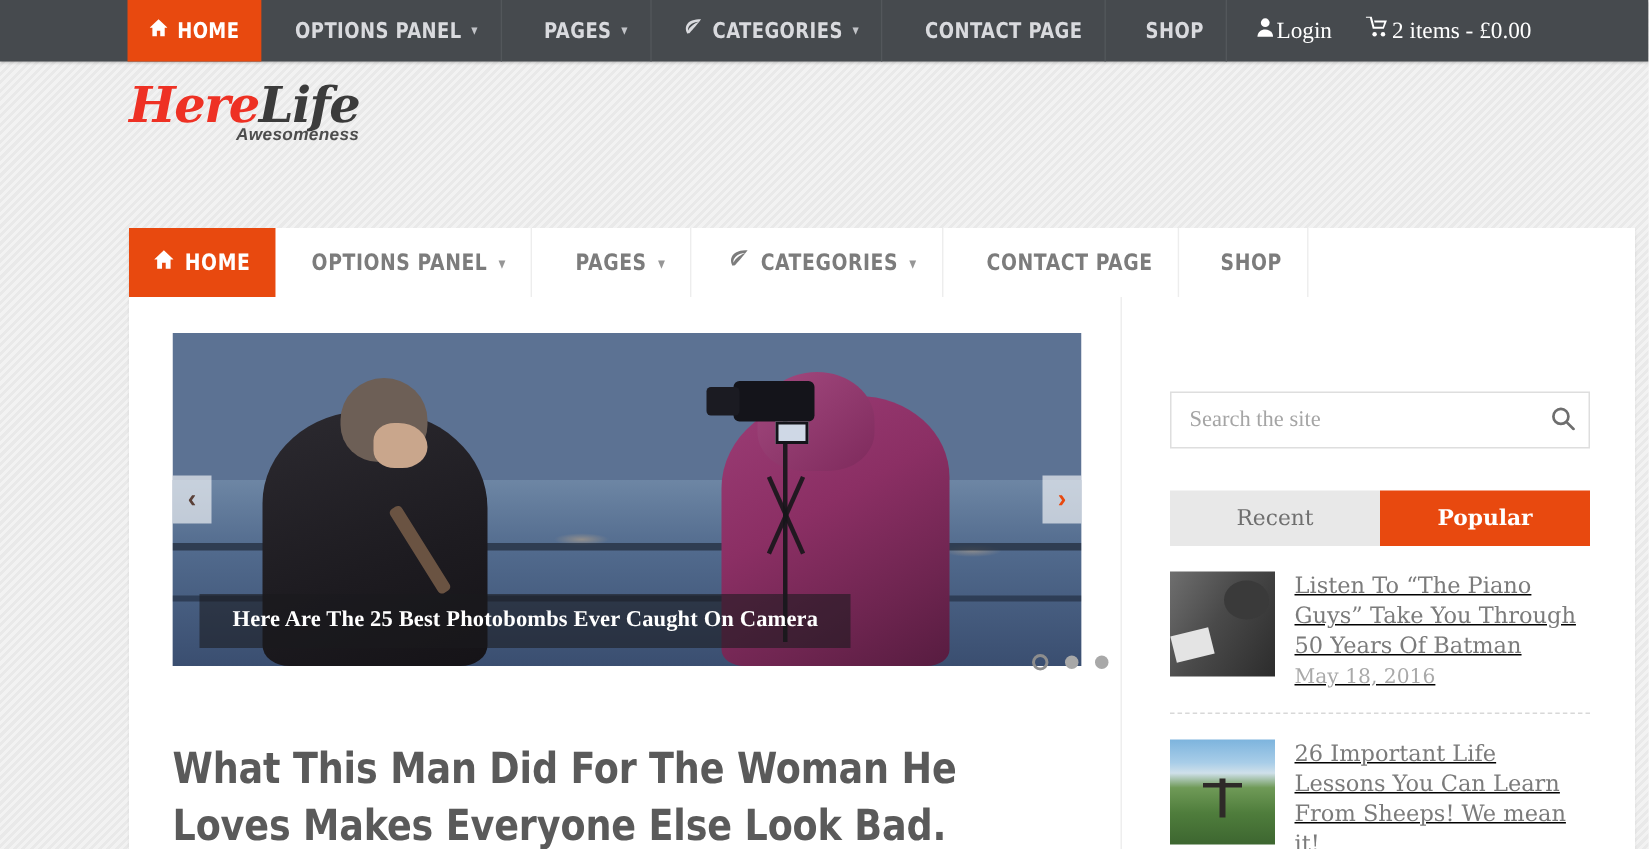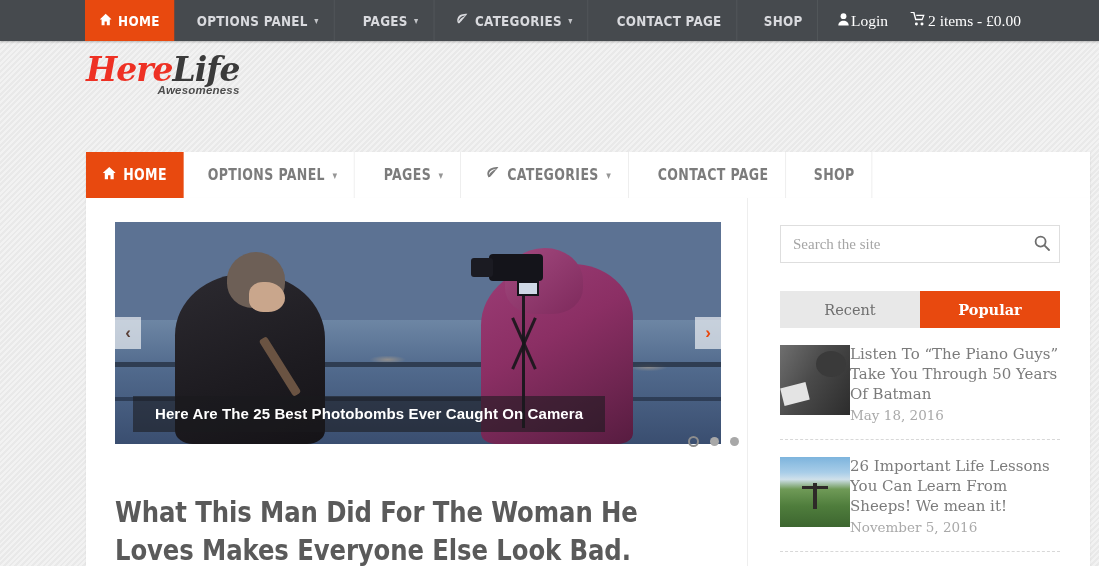--- a/index.html
+++ b/index.html
@@ -340,21 +340,21 @@
     background: #cfd8e6;
     border: 2px solid #14141a;
   }
   .slide-caption {
     position: absolute;
     left: 18px;
     bottom: 12px;
     padding: 9px 22px 10px;
     background: rgba(25,25,30,.58);
     color: #ffffff;
-    font-family: Liberation Sans, sans-serif;
+    font-family: Liberation Serif, serif;
     font-size: 15px;
     font-weight: bold;
     letter-spacing: .1px;
     white-space: nowrap;
   }
   .slider-arrow {
     position: absolute;
     top: 50%;
     transform: translateY(-50%);
     width: 26px;
@@ -406,20 +406,21 @@
   }
 
   
   .search-wrap {
     position: relative;
     height: 38px;
     border: 1px solid #dedede;
     background: #fff;
     display: flex;
     align-items: center;
+    margin-top: 36px;
   }
   .search-input {
     flex: 1;
     border: none;
     outline: none;
     padding: 0 12px;
     font-family: "Liberation Serif", serif;
     font-size: 15px;
     color: #9a9a9a;
     background: transparent;
@@ -450,23 +451,25 @@
     font-family: "DejaVu Serif", "Liberation Serif", serif;
     font-size: 14.5px;
     font-weight: bold;
     cursor: pointer;
   }
   .tab.active { background: #e8490f; color: #fff; }
   .tab.inactive { background: #e8e8e8; color: #6f6f6f; font-weight: normal; }
 
   .post {
     display: flex;
+    gap: 13px;
     padding: 17px 0 16px;
     border-bottom: 1px dashed #d8d8d8;
     cursor: pointer;
+    text-decoration: underline;
   }
   .post-thumb {
     width: 70px;
     height: 70px;
     flex: 0 0 70px;
   }
   .thumb-piano {
     background:
       linear-gradient(120deg, #6f6f6f 0%, #4a4a4a 45%, #2c2c2c 100%);
     position: relative;

